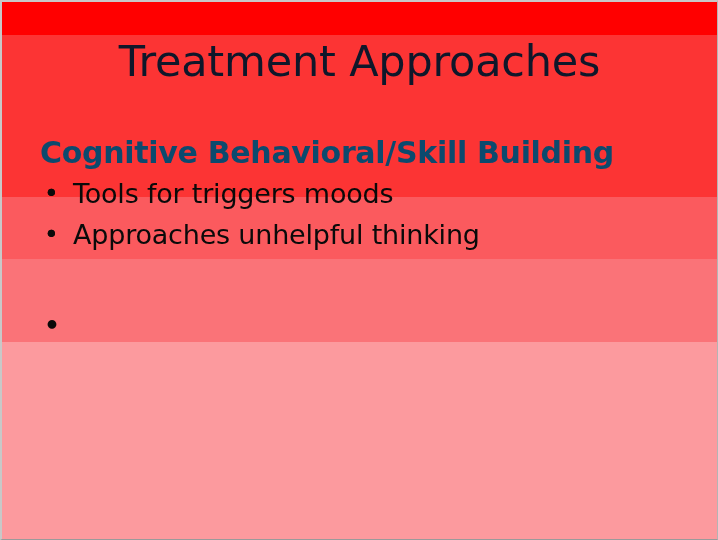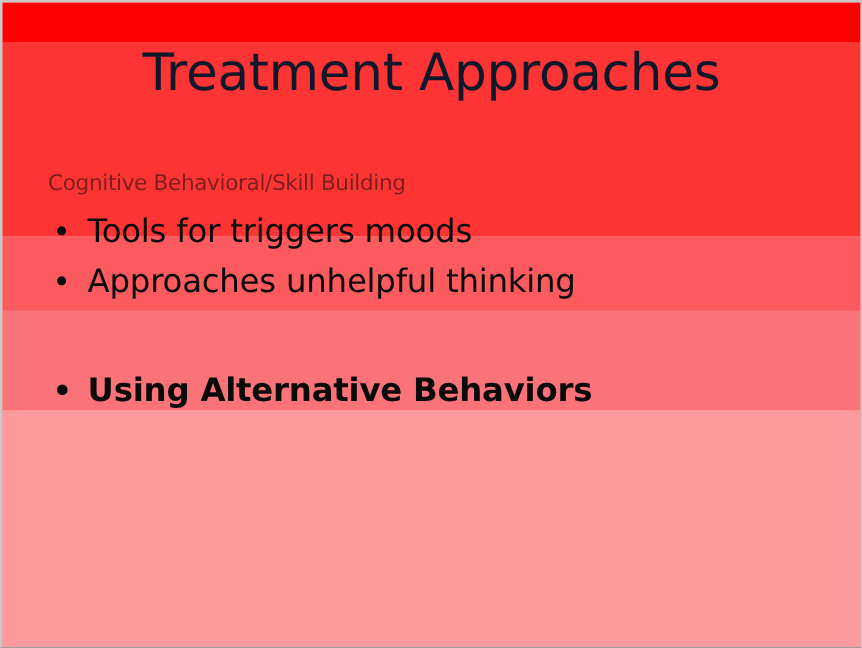--- a/index.html
+++ b/index.html
@@ -63,23 +63,23 @@
 
   .body-block {
     position: absolute;
     top: 130px;
     left: 38px;
     right: 24px;
   }
 
   .heading-line {
     font-family: "DejaVu Sans", sans-serif;
-    font-size: 18px;
-    font-weight: 400;
-    color: #7f1d1d;
+    font-size: 30px;
+    font-weight: 700;
+    color: #0c4a6e;
     line-height: 41px;
     letter-spacing: -0.3px;
     white-space: nowrap;
   }
 
   ul.bullets {
     list-style: none;
     margin: 0;
     padding: 0;
   }
@@ -139,19 +139,19 @@
 
     <div class="body-block">
 
       <div class="heading-line">Cognitive Behavioral/Skill Building</div>
 
       <ul class="bullets">
           <li class="bullet"><span class="dot">•</span></li>
           <li class="bullet"><span class="dot">•</span><span>Tools for triggers moods</span></li>
           <li class="bullet"><span class="dot">•</span></li>
           <li class="bullet"><span class="dot">•</span><span>Approaches unhelpful thinking</span></li>
-          <li class="bullet strong gap-above"><span class="dot">•</span><span>Using Alternative Behaviors</span></li>
+          <li class="bullet strong gap-above"><span class="dot">•</span></li>
         </ul>
 
     </div>
 
   </div>
 </div>
 
 </body></html>

